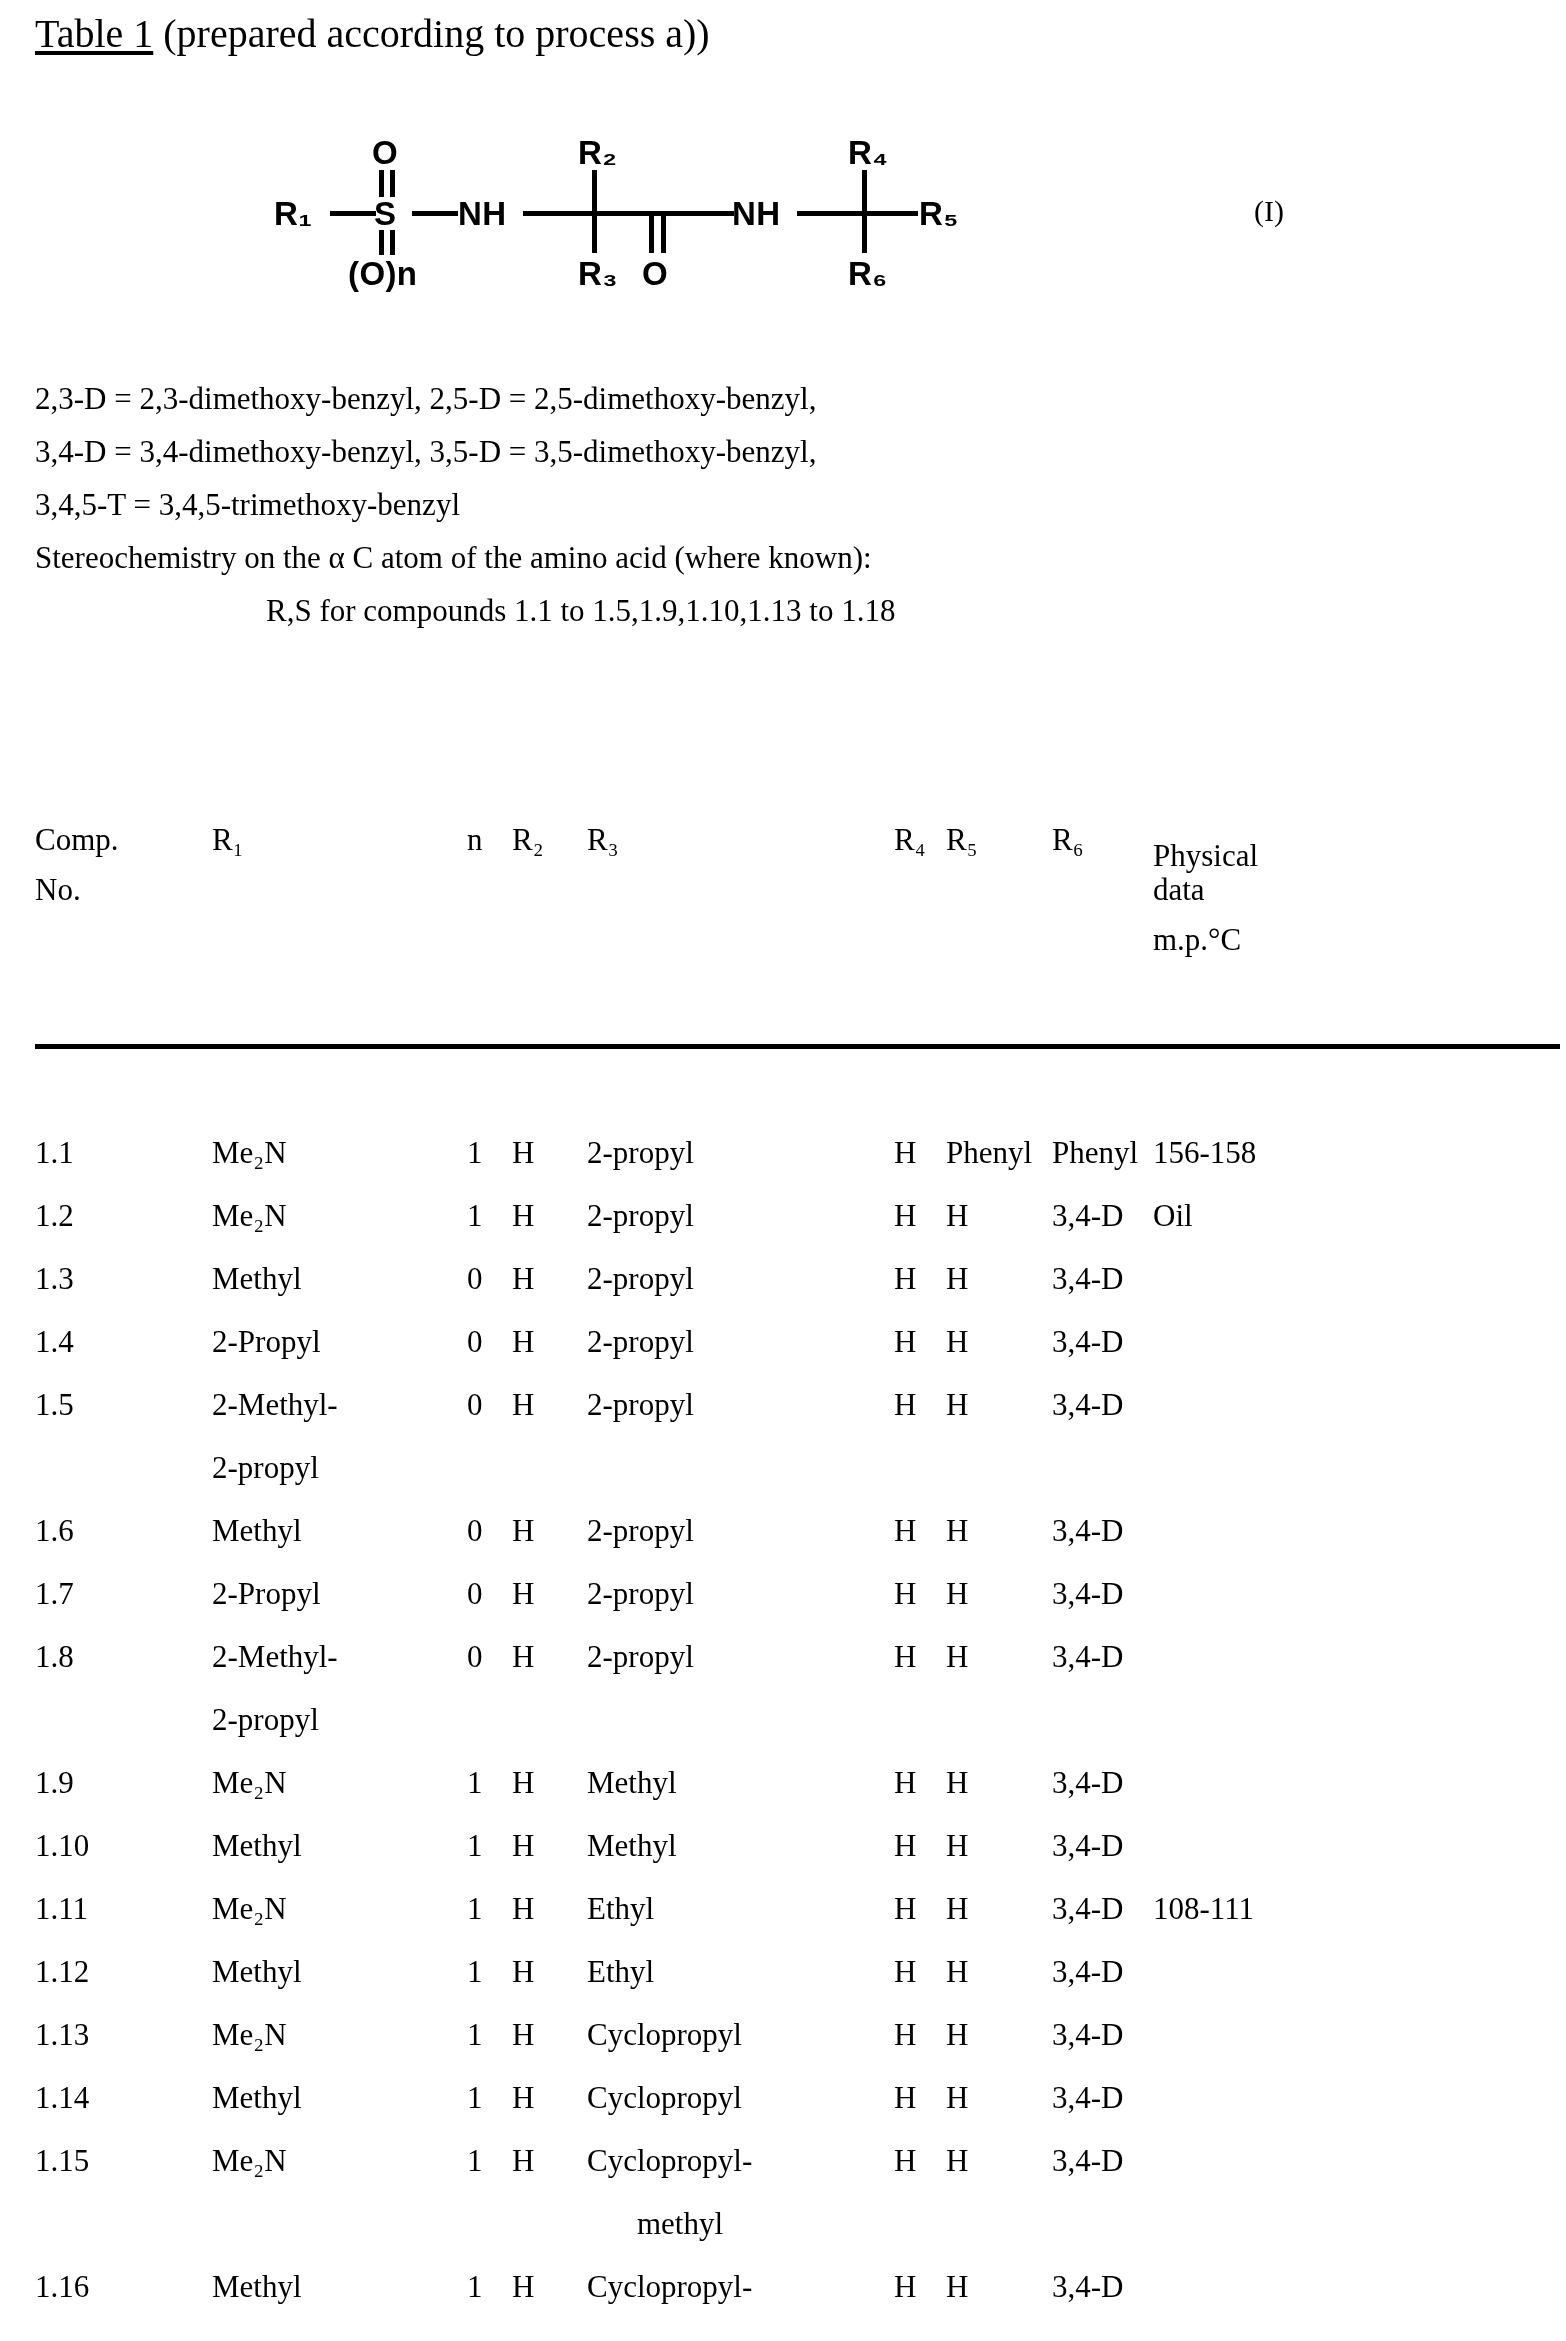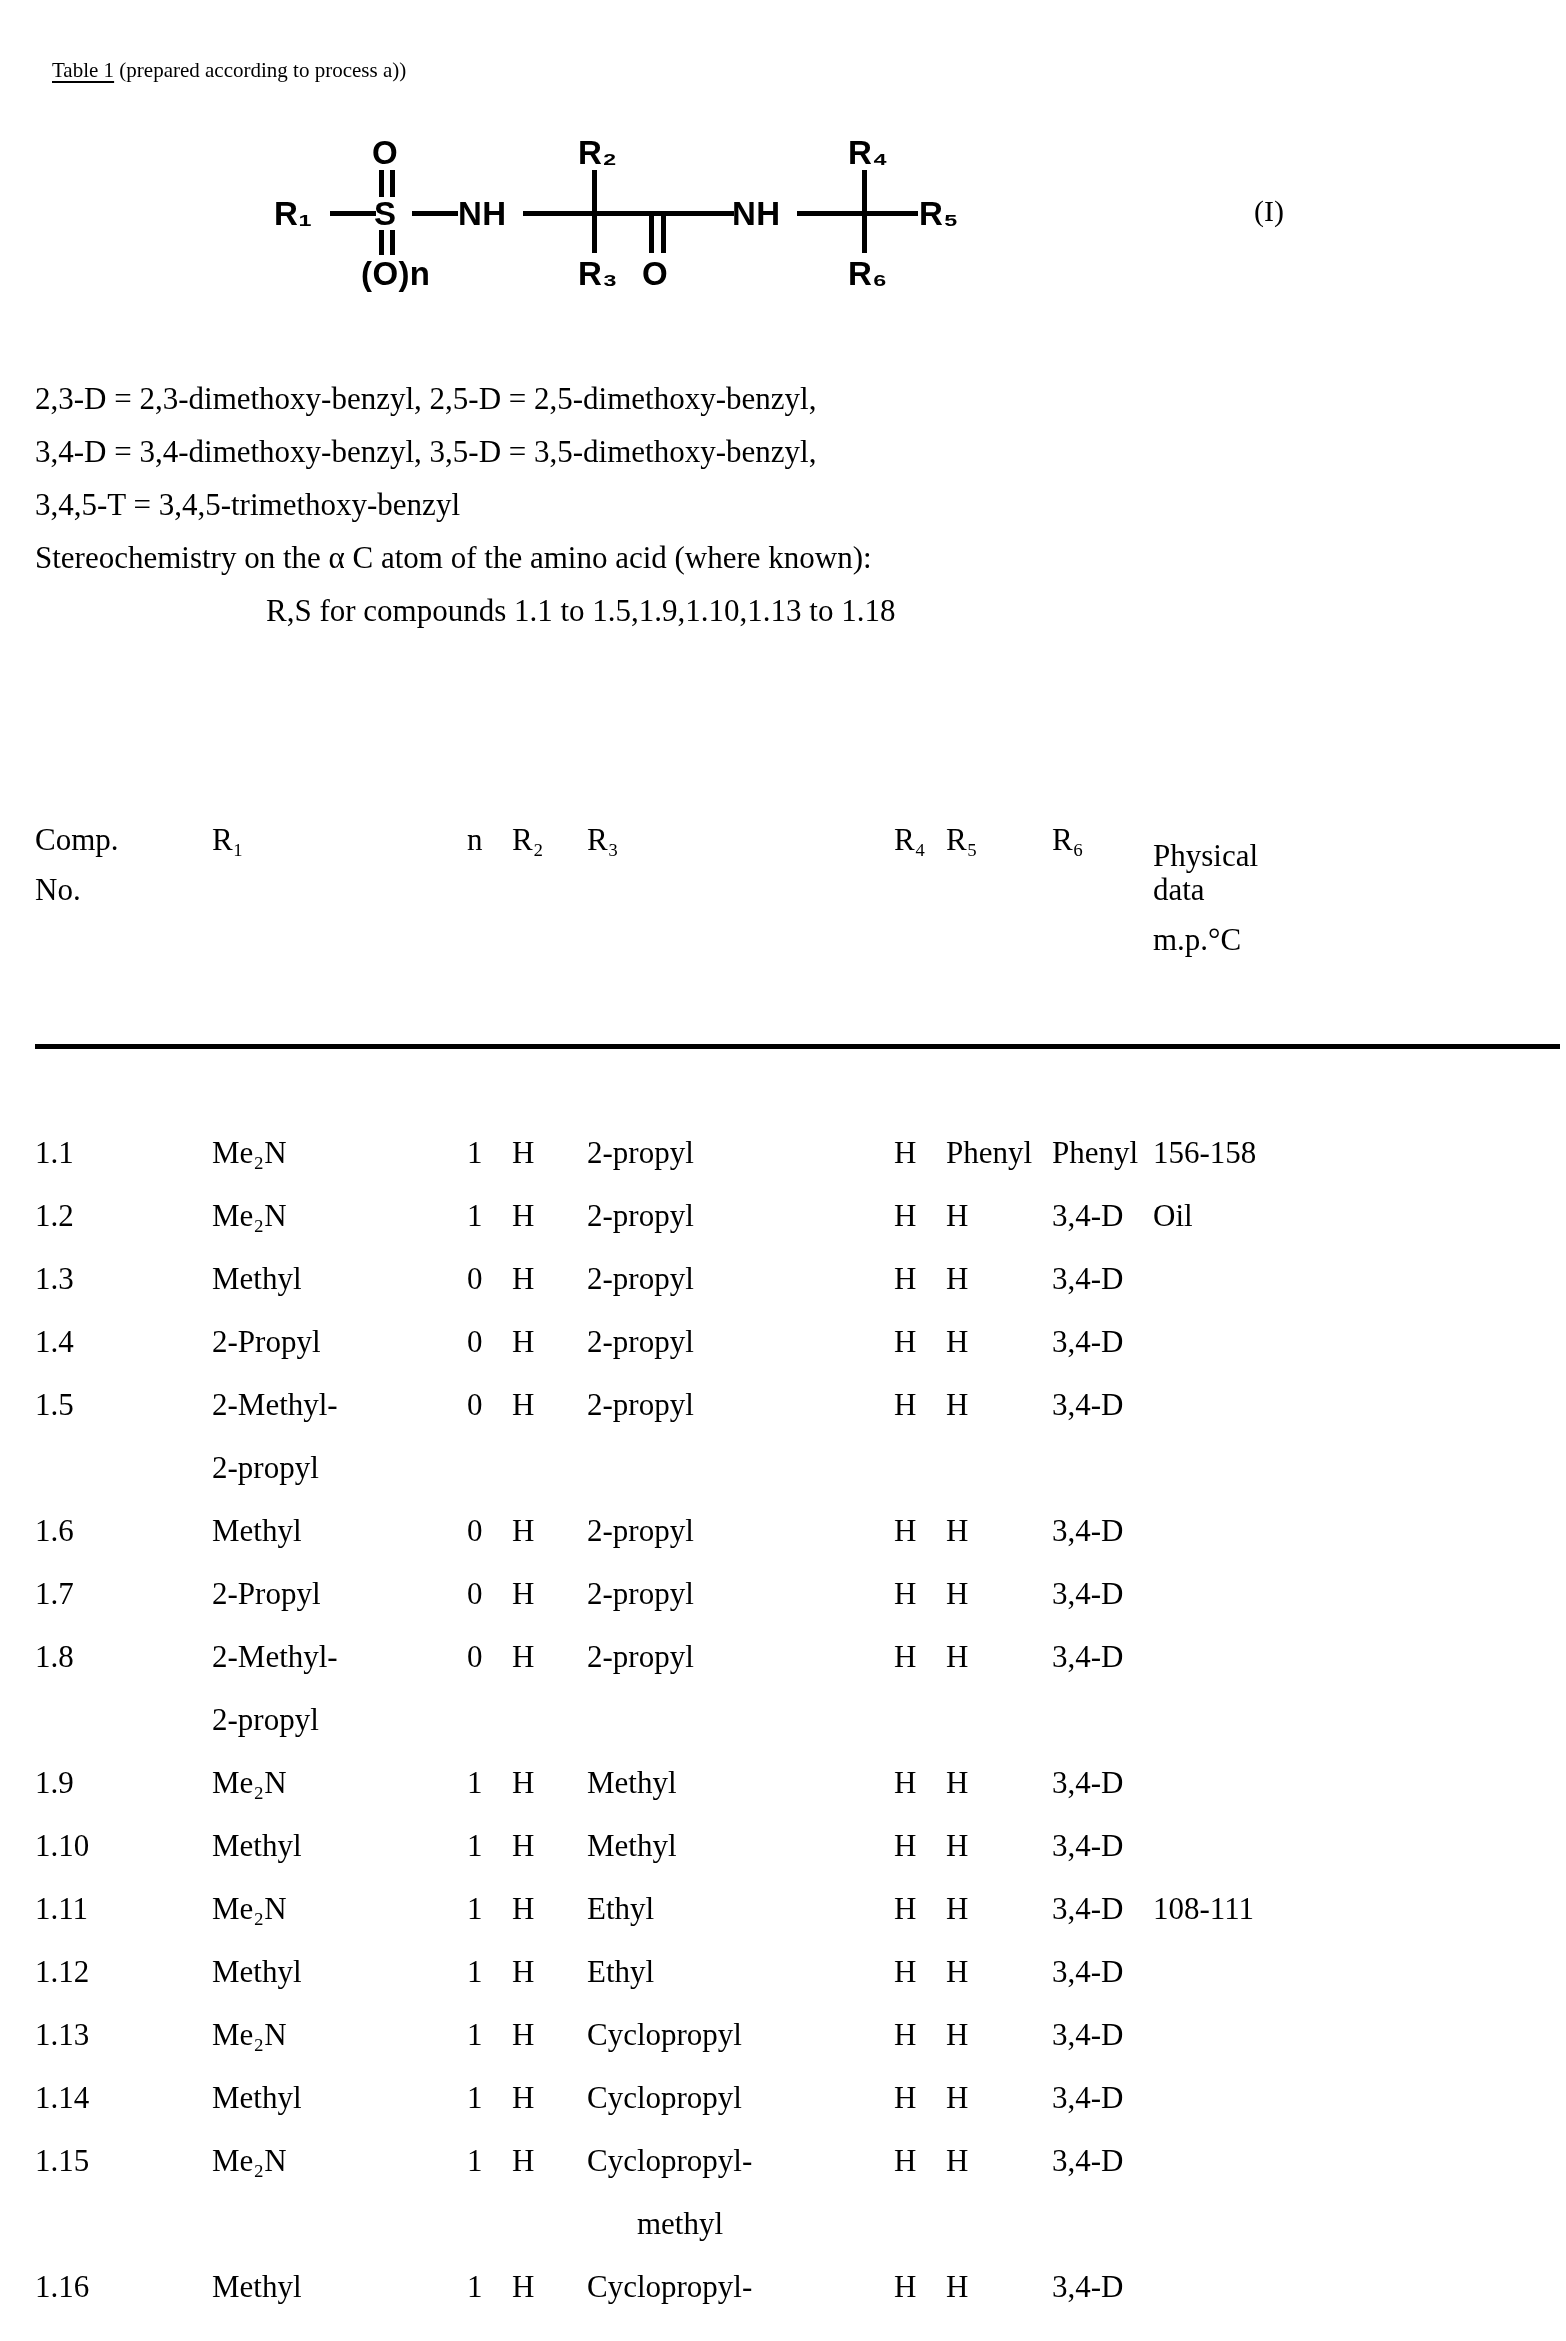--- a/index.html
+++ b/index.html
@@ -13,26 +13,25 @@
     height: 2342px;
     background: #ffffff;
     font-family: "Liberation Serif", "DejaVu Serif", serif;
     color: #000000;
     overflow: hidden;
   }
 
   
   .title-line {
     position: absolute;
-    left: 52px;
+    left: 35px;
     top: 15px;
-    font-size: 21px;
+    font-size: 40px;
     line-height: 38px;
     white-space: nowrap;
-    margin-top: 36px;
   }
   .title-underline {
     text-decoration: underline;
     text-underline-offset: 4.1px;
   }
 
   
   .formula-wrap {
     position: absolute;
     left: 0;
@@ -159,21 +158,21 @@
       <span class="atom" style="left:98px; top:11.6px;">O</span>
 
       <div class="bond-v" style="left:105px; top:46px; height:26.5px;"></div>
       <div class="bond-v" style="left:116px; top:46px; height:26.5px;"></div>
 
       <span class="atom" style="left:100px; top:73px;">S</span>
 
       <div class="bond-v" style="left:105px; top:106px; height:25px;"></div>
       <div class="bond-v" style="left:116px; top:106px; height:25px;"></div>
 
-      <span class="atom" style="left:87px; top:133px;">(O)n</span>
+      <span class="atom" style="left:74px; top:133px;">(O)n</span>
 
       <div class="bond-h" style="left:138px; top:87px; width:46px;"></div>
 
       <span class="atom" style="left:184px; top:73px;">NH</span>
 
       <div class="bond-h" style="left:249px; top:87px; width:71px;"></div>
 
       <span class="atom" style="left:304px; top:11.6px;">R₂</span>
       <div class="bond-v" style="left:318px; top:46px; height:41px;"></div>
 

